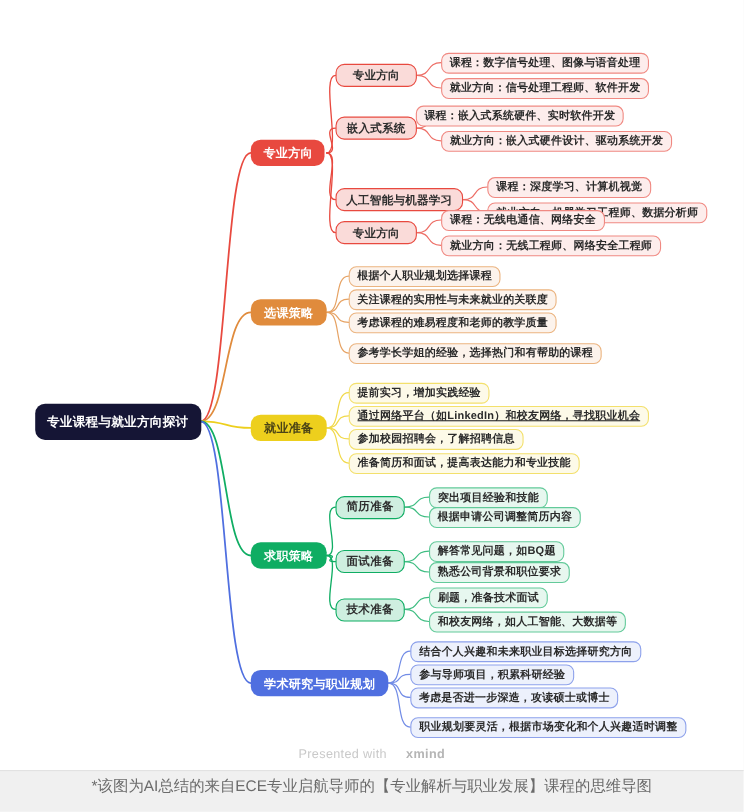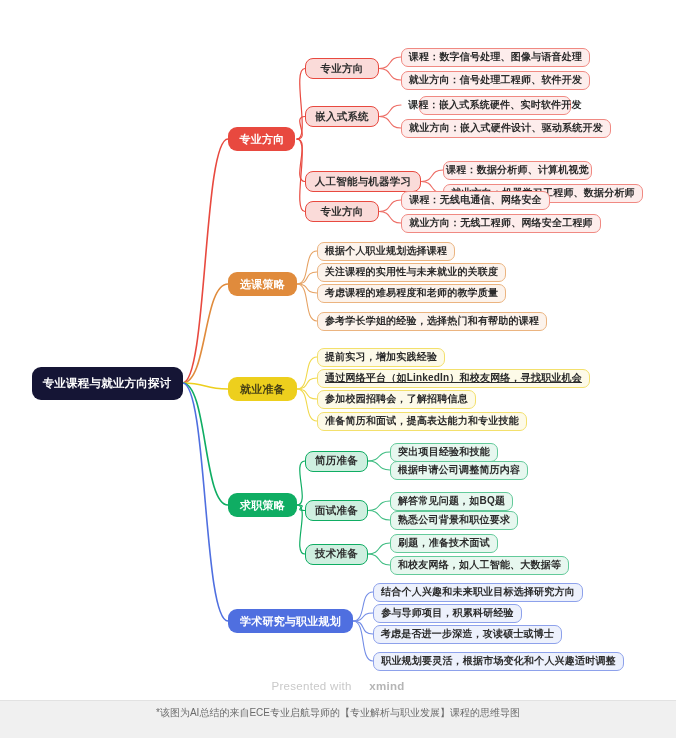--- a/index.html
+++ b/index.html
@@ -74,21 +74,21 @@
     font-size:11.5px;
     letter-spacing:.3px;
   }
   .watermark b{color:#b5b5b5;font-weight:bold;margin-left:14px;}
 
   .caption{
     position:absolute;
     left:0;right:0;top:706px;
     text-align:center;
     color:#6b6b6b;
-    font-size:10px;
+    font-size:14px;
   }
   .hairline{
     position:absolute;left:0;top:700px;width:676px;height:1px;background:#e2e2e2;
   }
 </style>
 </head>
 <body>
 
 <div id="canvas">
   <svg id="edges">
@@ -143,31 +143,31 @@
       </div>
       <div class="node leaf" style="left: 401px; top: 47.5px; width: 189px; height: 19px; background: rgb(253, 237, 236); border-color: rgb(240, 137, 130); color: rgb(43, 43, 43);">
         <span>课程：数字信号处理、图像与语音处理</span>
       </div>
       <div class="node leaf" style="left: 401px; top: 70.5px; width: 189px; height: 19px; background: rgb(253, 237, 236); border-color: rgb(240, 137, 130); color: rgb(43, 43, 43);">
         <span>就业方向：信号处理工程师、软件开发</span>
       </div>
       <div class="node b2" style="left: 305px; top: 106px; width: 74px; height: 21px; background: rgb(250, 219, 217); border-color: rgb(232, 73, 63); color: rgb(46, 46, 46);">
         <span>嵌入式系统</span>
       </div>
-      <div class="node leaf" style="left: 419px; top: 95.5px; width: 152px; height: 19px; background: rgb(253, 237, 236); border-color: rgb(240, 137, 130); color: rgb(43, 43, 43);">
+      <div class="node leaf" style="left: 378px; top: 95.5px; width: 189px; height: 19px; background: rgb(253, 237, 236); border-color: rgb(240, 137, 130); color: rgb(43, 43, 43);">
         <span>课程：嵌入式系统硬件、实时软件开发</span>
       </div>
       <div class="node leaf" style="left: 401px; top: 118.5px; width: 210px; height: 19px; background: rgb(253, 237, 236); border-color: rgb(240, 137, 130); color: rgb(43, 43, 43);">
         <span>就业方向：嵌入式硬件设计、驱动系统开发</span>
       </div>
       <div class="node b2" style="left: 305px; top: 171px; width: 116px; height: 21px; background: rgb(250, 219, 217); border-color: rgb(232, 73, 63); color: rgb(46, 46, 46);">
         <span>人工智能与机器学习</span>
       </div>
       <div class="node leaf" style="left: 443px; top: 160.5px; width: 149px; height: 19px; background: rgb(253, 237, 236); border-color: rgb(240, 137, 130); color: rgb(43, 43, 43);">
-        <span>课程：数据分析师、计算机视觉</span>
+        <span>课程：深度学习、计算机视觉</span>
       </div>
       <div class="node leaf" style="left: 443px; top: 183.5px; width: 200px; height: 19px; background: rgb(253, 237, 236); border-color: rgb(240, 137, 130); color: rgb(43, 43, 43);">
         <span>就业方向：机器学习工程师、数据分析师</span>
       </div>
       <div class="node b2" style="left: 305px; top: 201px; width: 74px; height: 21px; background: rgb(250, 219, 217); border-color: rgb(232, 73, 63); color: rgb(46, 46, 46);">
         <span>专业方向</span>
       </div>
       <div class="node leaf" style="left: 401px; top: 190.5px; width: 149px; height: 19px; background: rgb(253, 237, 236); border-color: rgb(240, 137, 130); color: rgb(43, 43, 43);">
         <span>课程：无线电通信、网络安全</span>
       </div>

